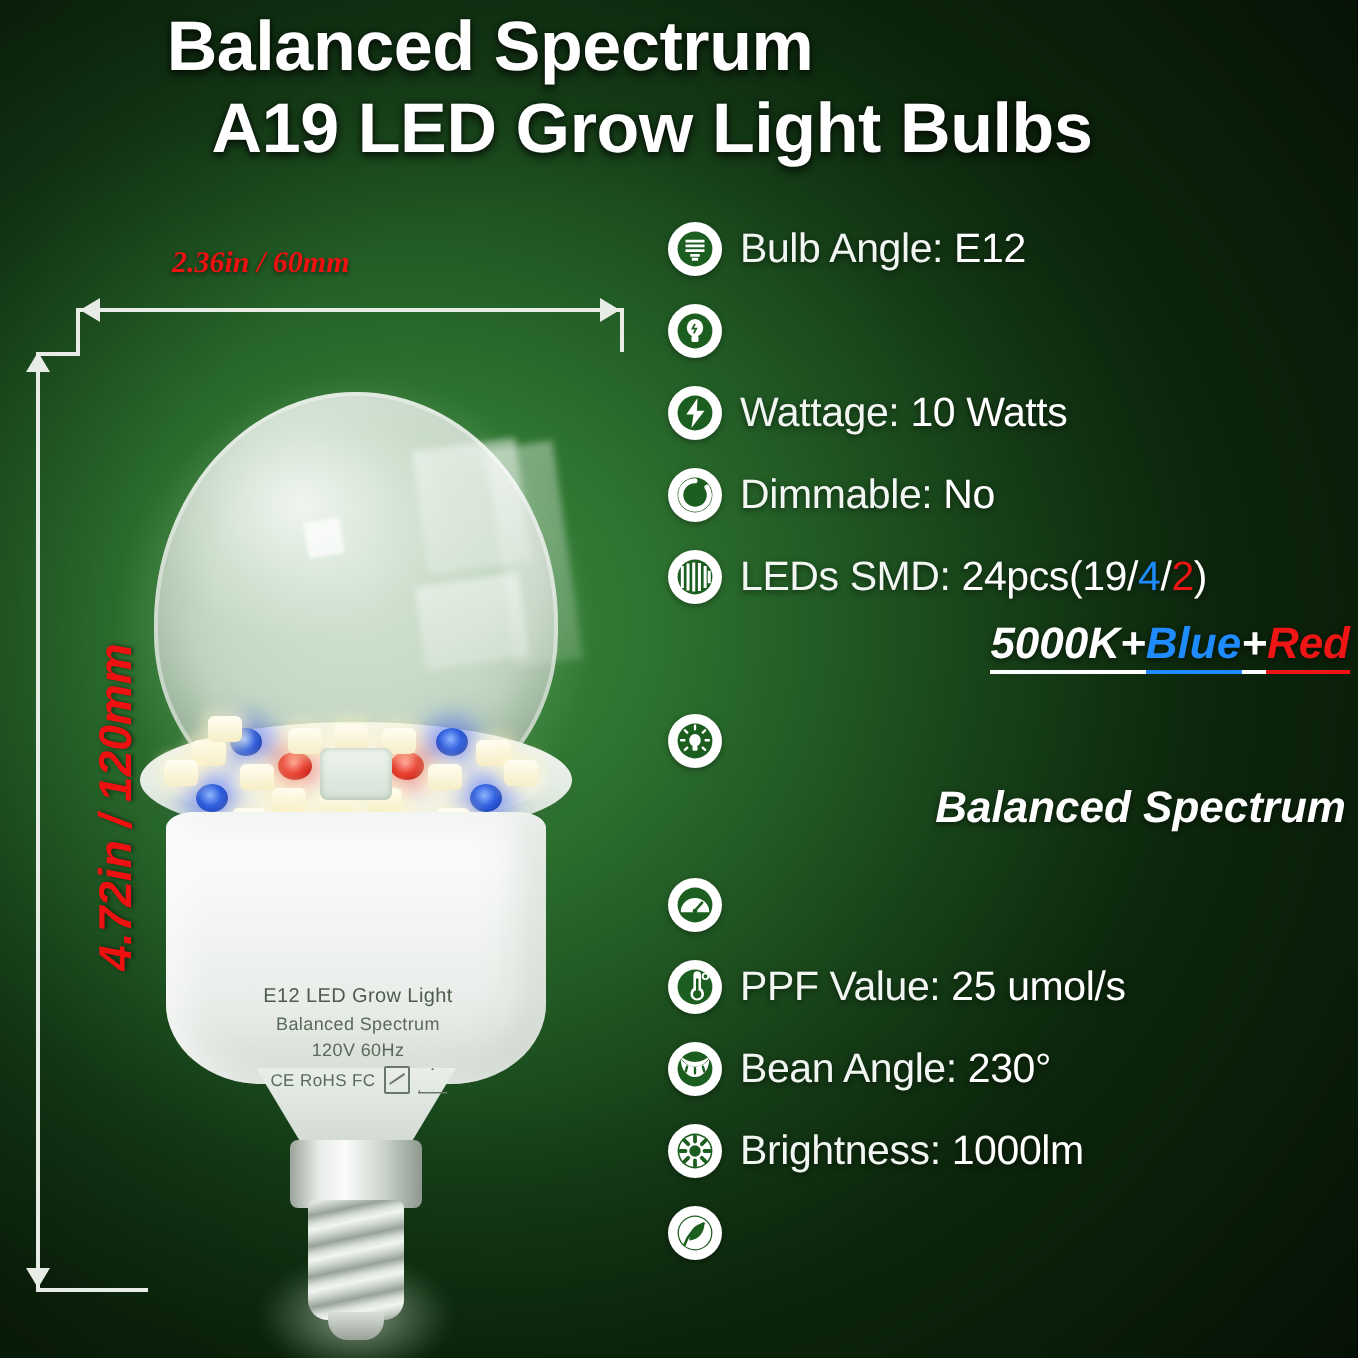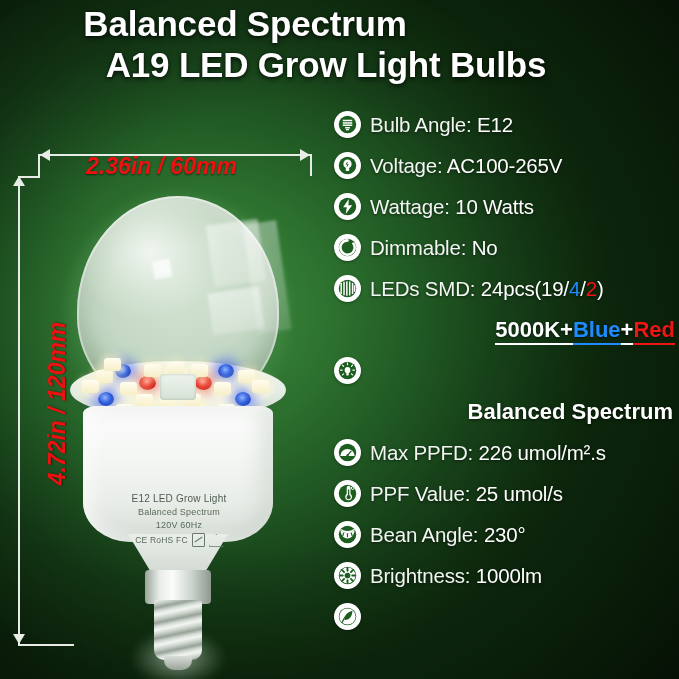--- a/index.html
+++ b/index.html
@@ -152,21 +152,21 @@
   .certtri{display:inline-block;width:0;height:0;border-left:7px solid transparent;border-right:7px solid transparent;border-bottom:12px solid transparent;position:relative;}
   .certtri::after{content:"";position:absolute;left:-7px;top:0;width:13px;height:11px;border:.8px solid #6a786a;clip-path:polygon(50% 0,100% 100%,0 100%);}
 
   
   #dims{position:absolute;left:0;top:0;width:340px;height:679px;z-index:7;}
   .dimline{position:absolute;background:#e7ece7;}
   .dlabel{
     position:absolute;color:#ee1111;font-weight:bold;font-style:italic;
     text-shadow:0 1px 2px rgba(0,0,0,.55);white-space:nowrap;
   }
-  #w-label{left:86px;top:153px;font-size:23px;}
+  #w-label{left:86px;top:124px;font-size:15px;font-family:Liberation Serif, serif;}
   #h-label{
     left:-24px;top:390px;font-size:23px;
     transform:rotate(-90deg);transform-origin:center;
   }
 
   
   #specs{position:absolute;left:334px;top:104px;width:345px;z-index:6;}
   .row{display:flex;align-items:center;height:41px;}
   .ic{
     width:27px;height:27px;border-radius:50%;background:#ffffff;
@@ -177,21 +177,21 @@
   .ic svg{display:block;}
   .txt{
     color:#f2f6f2;font-size:20.5px;letter-spacing:-.2px;white-space:nowrap;
     text-shadow:0 1px 3px rgba(0,0,0,.55);
   }
   .txt b{font-weight:normal;color:#ffffff;}
   .sub{
     color:#ffffff;font-size:22px;font-weight:bold;white-space:nowrap;
     text-shadow:0 1px 3px rgba(0,0,0,.6);
   }
-  .row-sub{display:flex;align-items:center;height:41px;justify-content:flex-end;padding-right:4px;}
+  .row-sub{display:flex;height:41px;justify-content:flex-end;padding-right:4px;font-style:italic;}
   .row-sub.indent2{padding-right:6px;}
   .u{border-bottom:2.5px solid #ffffff;padding-bottom:1px;}
   .u-blue{color:#1e8cff;border-bottom:2.5px solid #1e8cff;padding-bottom:1px;}
   .u-red{color:#f01515;border-bottom:2.5px solid #f01515;padding-bottom:1px;}
   .c-blue{color:#1e8cff;}
   .c-red{color:#f01515;}
 </style>
 </head>
 <body>
 
@@ -295,21 +295,20 @@
 
     <div class="row">
       <span class="ic">
         <svg width="19" height="19" viewBox="0 0 24 24">
             <circle cx="12" cy="12" r="11" fill="#1c5e1f"></circle>
             <ellipse cx="12" cy="10" rx="5.2" ry="5.6" fill="#fff"></ellipse>
             <rect x="9.8" y="15" width="4.4" height="4" rx="1" fill="#fff"></rect>
             <path d="M12 7.5l-1.6 3h2.4l-1.6 3" stroke="#1c5e1f" stroke-width="1.1" fill="none"></path>
           </svg>
       </span>
-      <span class="txt"><span>Voltage: </span><b>AC100-265V</b></span>
     </div>
 
     <div class="row">
       <span class="ic">
         <svg width="19" height="19" viewBox="0 0 24 24">
             <circle cx="12" cy="12" r="11" fill="#1c5e1f"></circle>
             <path d="M13.6 2.5L6.5 13h4.6l-1.4 8.5L18 10.5h-4.8z" fill="#fff"></path>
           </svg>
       </span>
       <span class="txt"><span>Wattage: </span><b>10 Watts</b></span>
@@ -361,21 +360,20 @@
 
     <div class="row">
       <span class="ic">
         <svg width="19" height="19" viewBox="0 0 24 24">
             <circle cx="12" cy="12" r="11" fill="#1c5e1f"></circle>
             <path d="M3 16.5a9 9 0 0 1 18 0z" fill="#fff"></path>
             <path d="M12 15.5l4.5-5" stroke="#1c5e1f" stroke-width="1.6" stroke-linecap="round"></path>
             <circle cx="12" cy="15.8" r="1.5" fill="#1c5e1f"></circle>
           </svg>
       </span>
-      <span class="txt"><span>Max PPFD: </span><b>226 umol/m².s</b></span>
     </div>
 
     <div class="row">
       <span class="ic">
         <svg width="19" height="19" viewBox="0 0 24 24">
             <circle cx="12" cy="12" r="11" fill="#1c5e1f"></circle>
             <path d="M11 4.5a2.4 2.4 0 0 1 4.8 0v8.2a4.3 4.3 0 1 1-4.8 0z" fill="#fff"></path>
             <rect x="12.6" y="6.5" width="1.6" height="9" rx=".8" fill="#1c5e1f"></rect>
             <circle cx="13.4" cy="16.6" r="2.6" fill="#1c5e1f"></circle>
             <circle cx="18.6" cy="5.2" r="1.8" fill="none" stroke="#fff" stroke-width="1.2"></circle>

